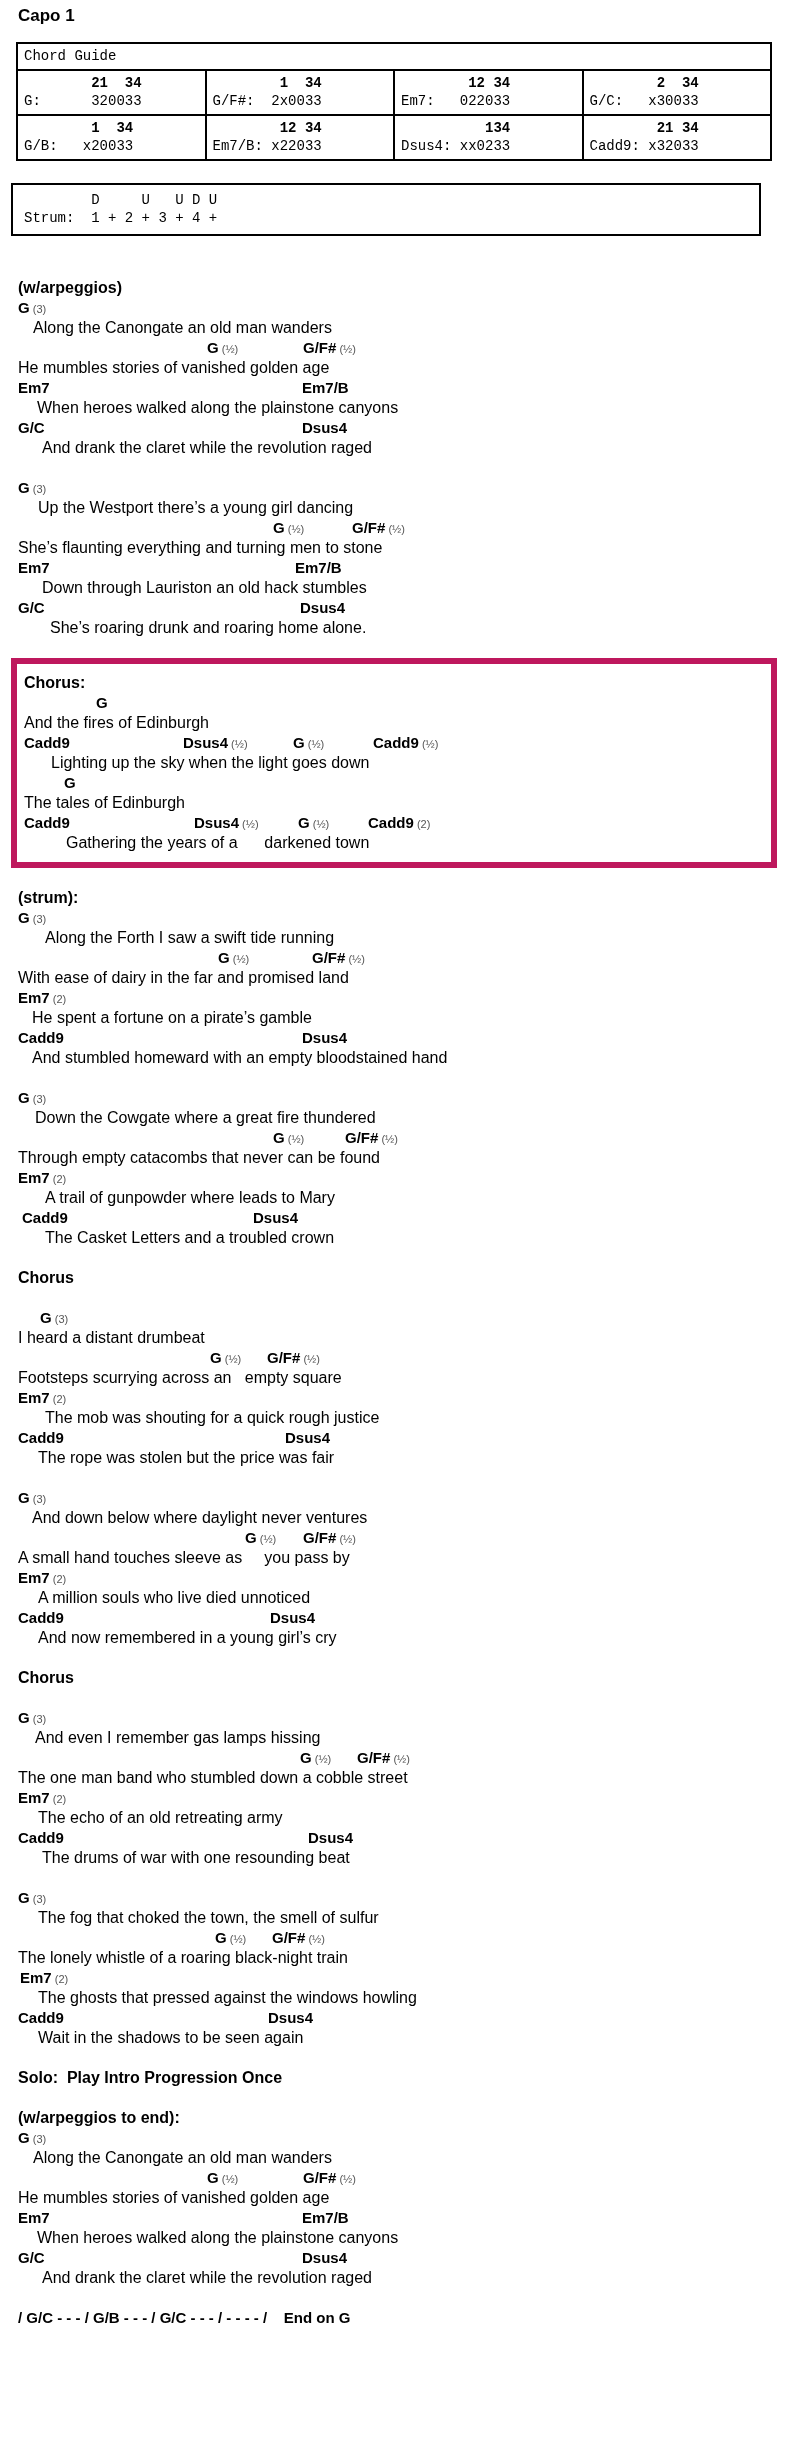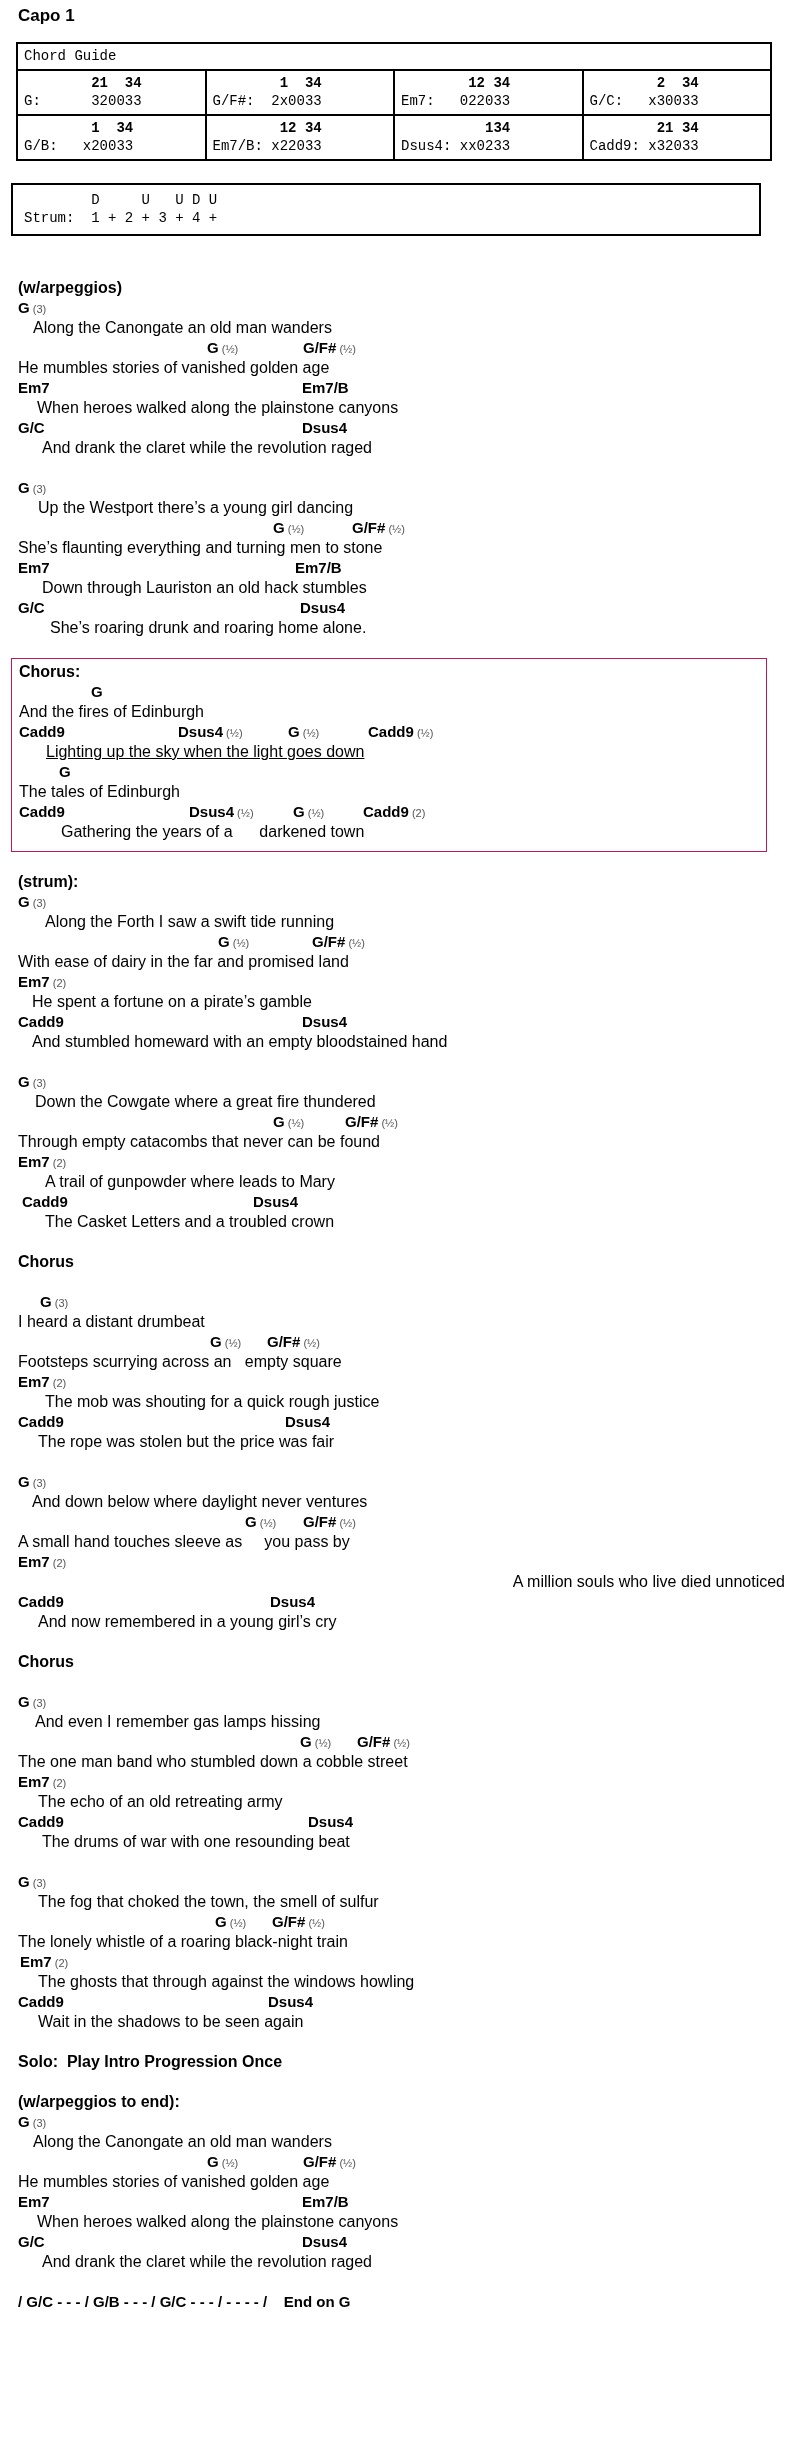--- a/index.html
+++ b/index.html
@@ -23,21 +23,21 @@
   }
 
   #sections > .section { margin-top:20px; position:relative; }
   #sections > .section:first-child { margin-top:42px; }
   .heading { font-size:16px; font-weight:bold; line-height:20px; white-space:pre; }
   .progression { font-size:15px; font-weight:bold; line-height:20px; white-space:pre; }
   .lyric { font-size:16px; line-height:20px; white-space:pre; }
   .chordline { position:relative; height:20px; line-height:20px; }
   .chord { position:absolute; top:0; font-size:15px; font-weight:bold; white-space:pre; }
   .count { font-size:11px; font-weight:normal; color:#555; }
-  .boxed { border:1px solid #be185d; margin-left:-7px; padding:3px 0 9px 7px; width:747px; }
+  .boxed { border:6px solid #be185d; margin-left:-7px; padding:9px 0 9px 7px; width:747px; }
 </style>
 </head>
 <body>
 
 <div class="page">
   <div class="capo">Capo 1</div>
 
   <table class="chord-guide">
     <thead>
       <tr>
@@ -138,21 +138,21 @@
         <div class="chordline">
           <span class="chord" style="left: 72px;"><span>G</span></span>
         </div>
         <div class="lyric" style="padding-left: 0px;">And the fires of Edinburgh</div>
         <div class="chordline">
           <span class="chord" style="left: 0px;"><span>Cadd9</span></span>
           <span class="chord" style="left: 159px;"><span>Dsus4</span><span class="count"> (½)</span></span>
           <span class="chord" style="left: 269px;"><span>G</span><span class="count"> (½)</span></span>
           <span class="chord" style="left: 349px;"><span>Cadd9</span><span class="count"> (½)</span></span>
         </div>
-        <div class="lyric" style="padding-left: 27px; text-decoration: underline;">Lighting up the sky when the light goes down</div>
+        <div class="lyric" style="padding-left: 27px;">Lighting up the sky when the light goes down</div>
         <div class="chordline">
           <span class="chord" style="left: 40px;"><span>G</span></span>
         </div>
         <div class="lyric" style="padding-left: 0px;">The tales of Edinburgh</div>
         <div class="chordline">
           <span class="chord" style="left: 0px;"><span>Cadd9</span></span>
           <span class="chord" style="left: 170px;"><span>Dsus4</span><span class="count"> (½)</span></span>
           <span class="chord" style="left: 274px;"><span>G</span><span class="count"> (½)</span></span>
           <span class="chord" style="left: 344px;"><span>Cadd9</span><span class="count"> (2)</span></span>
         </div>
@@ -228,21 +228,21 @@
         </div>
         <div class="lyric" style="padding-left: 14px;">And down below where daylight never ventures</div>
         <div class="chordline">
           <span class="chord" style="left: 227px;"><span>G</span><span class="count"> (½)</span></span>
           <span class="chord" style="left: 285px;"><span>G/F#</span><span class="count"> (½)</span></span>
         </div>
         <div class="lyric" style="padding-left: 0px;">A small hand touches sleeve as     you pass by</div>
         <div class="chordline">
           <span class="chord" style="left: 0px;"><span>Em7</span><span class="count"> (2)</span></span>
         </div>
-        <div class="lyric" style="padding-left: 20px; text-align: right;">A million souls who live died unnoticed</div>
+        <div class="lyric" style="padding-left: 20px;">A million souls who live died unnoticed</div>
         <div class="chordline">
           <span class="chord" style="left: 0px;"><span>Cadd9</span></span>
           <span class="chord" style="left: 252px;"><span>Dsus4</span></span>
         </div>
         <div class="lyric" style="padding-left: 20px;">And now remembered in a young girl’s cry</div>
       </div>
       <div class="section">
         <div class="heading">Chorus</div>
       </div>
       <div class="section">
@@ -271,21 +271,21 @@
         </div>
         <div class="lyric" style="padding-left: 20px;">The fog that choked the town, the smell of sulfur</div>
         <div class="chordline">
           <span class="chord" style="left: 197px;"><span>G</span><span class="count"> (½)</span></span>
           <span class="chord" style="left: 254px;"><span>G/F#</span><span class="count"> (½)</span></span>
         </div>
         <div class="lyric" style="padding-left: 0px;">The lonely whistle of a roaring black-night train</div>
         <div class="chordline">
           <span class="chord" style="left: 2px;"><span>Em7</span><span class="count"> (2)</span></span>
         </div>
-        <div class="lyric" style="padding-left: 20px;">The ghosts that through against the windows howling</div>
+        <div class="lyric" style="padding-left: 20px;">The ghosts that pressed against the windows howling</div>
         <div class="chordline">
           <span class="chord" style="left: 0px;"><span>Cadd9</span></span>
           <span class="chord" style="left: 250px;"><span>Dsus4</span></span>
         </div>
         <div class="lyric" style="padding-left: 20px;">Wait in the shadows to be seen again</div>
       </div>
       <div class="section">
         <div class="heading">Solo:  Play Intro Progression Once</div>
       </div>
       <div class="section">

